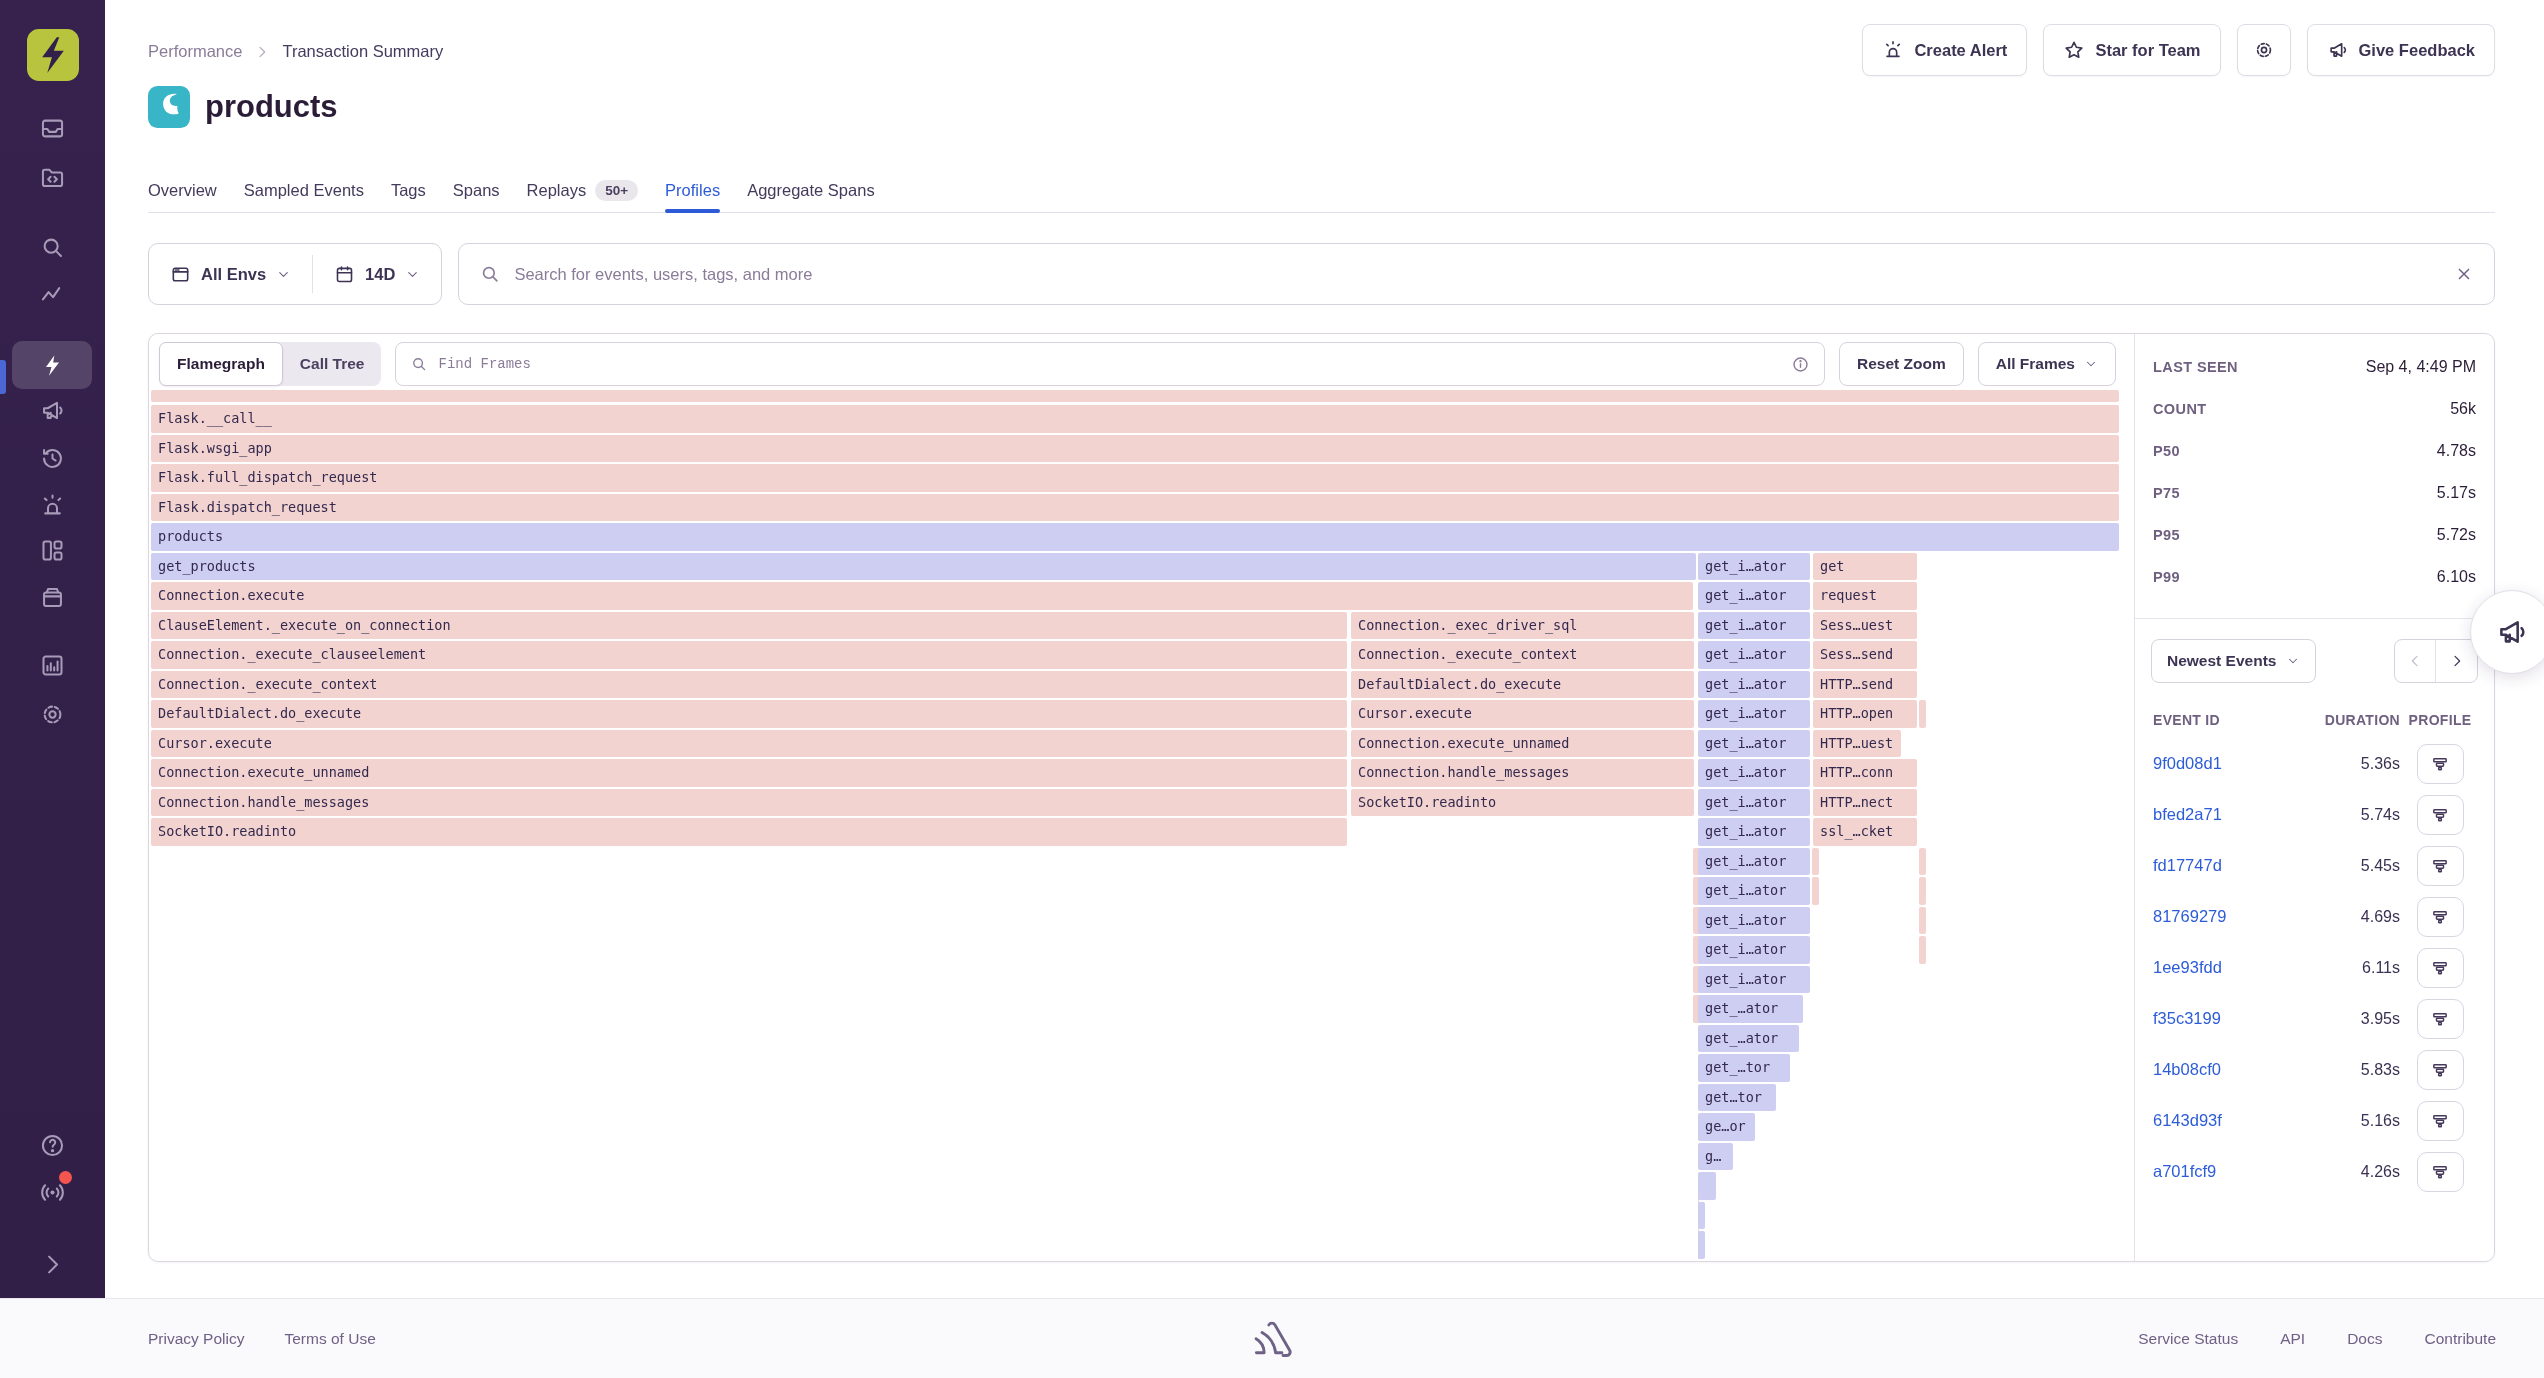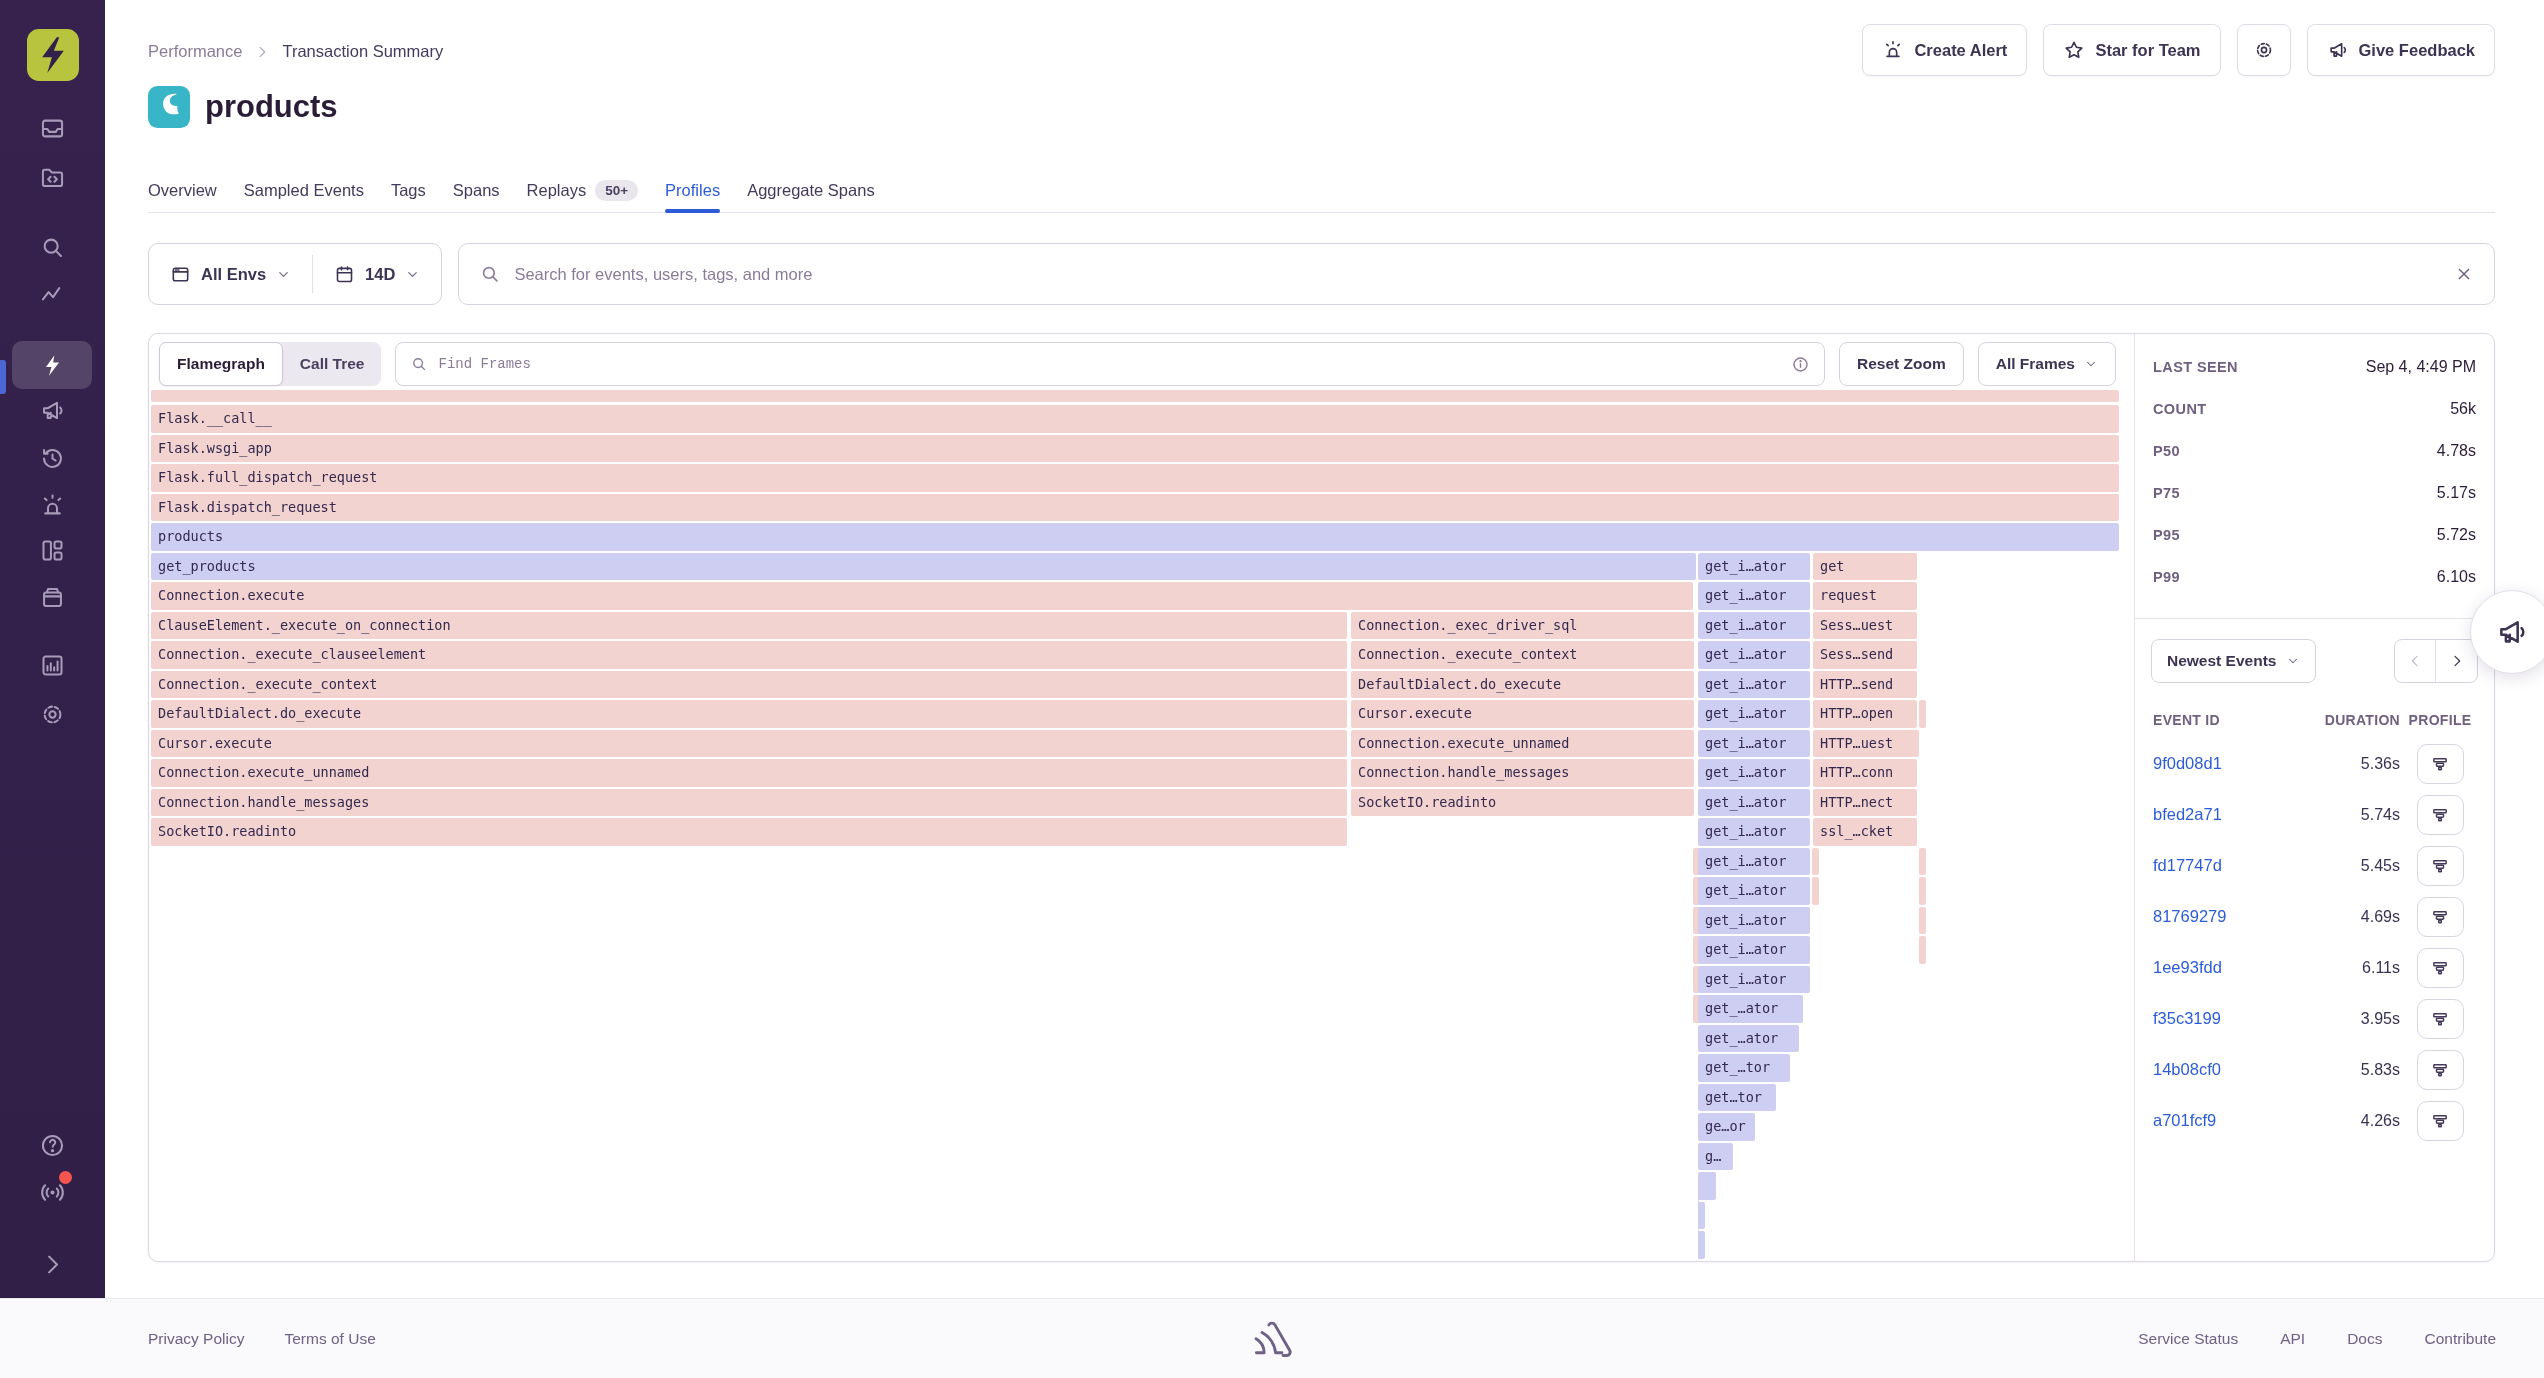--- a/index.html
+++ b/index.html
@@ -399,21 +399,21 @@
           <div class="fblock" style="left: 0px; width: 1196px; background: rgb(242, 211, 208); line-height: 27.5px;">DefaultDialect.do_execute</div>
           <div class="fblock" style="left: 1200px; width: 343px; background: rgb(242, 211, 208); line-height: 27.5px;">Cursor.execute</div>
           <div class="fblock" style="left: 1547px; width: 112px; background: rgb(206, 205, 242); line-height: 27.5px;">get_i…ator</div>
           <div class="fblock" style="left: 1662px; width: 104px; background: rgb(242, 211, 208); line-height: 27.5px;">HTTP…open</div>
           <div class="fblock" style="left: 1768px; width: 4px; background: rgb(242, 211, 208); line-height: 27.5px;"></div>
         </div>
         <div class="flame-row" style="top: 339.5px; height: 27.5px;">
           <div class="fblock" style="left: 0px; width: 1196px; background: rgb(242, 211, 208); line-height: 27.5px;">Cursor.execute</div>
           <div class="fblock" style="left: 1200px; width: 343px; background: rgb(242, 211, 208); line-height: 27.5px;">Connection.execute_unnamed</div>
           <div class="fblock" style="left: 1547px; width: 112px; background: rgb(206, 205, 242); line-height: 27.5px;">get_i…ator</div>
-          <div class="fblock" style="left: 1662px; width: 106px; background: rgb(242, 211, 208); line-height: 27.5px;">HTTP…uest</div>
+          <div class="fblock" style="left: 1662px; width: 88px; background: rgb(242, 211, 208); line-height: 27.5px;">HTTP…uest</div>
         </div>
         <div class="flame-row" style="top: 369px; height: 27.5px;">
           <div class="fblock" style="left: 0px; width: 1196px; background: rgb(242, 211, 208); line-height: 27.5px;">Connection.execute_unnamed</div>
           <div class="fblock" style="left: 1200px; width: 343px; background: rgb(242, 211, 208); line-height: 27.5px;">Connection.handle_messages</div>
           <div class="fblock" style="left: 1547px; width: 112px; background: rgb(206, 205, 242); line-height: 27.5px;">get_i…ator</div>
           <div class="fblock" style="left: 1662px; width: 104px; background: rgb(242, 211, 208); line-height: 27.5px;">HTTP…conn</div>
         </div>
         <div class="flame-row" style="top: 398.5px; height: 27.5px;">
           <div class="fblock" style="left: 0px; width: 1196px; background: rgb(242, 211, 208); line-height: 27.5px;">Connection.handle_messages</div>
           <div class="fblock" style="left: 1200px; width: 343px; background: rgb(242, 211, 208); line-height: 27.5px;">SocketIO.readinto</div>
@@ -607,20 +607,33 @@
                   <rect x="4.6" y="5.8" width="14.8" height="3.6" rx="0.8"></rect>
                   <rect x="7.8" y="11" width="8.4" height="3.6" rx="0.8"></rect>
                   <rect x="10.4" y="16.2" width="3.2" height="2.8" rx="0.8"></rect>
                 </svg>
               </button>
             </span>
           </div>
           <div class="ev-row">
             <span class="ev-id">14b08cf0</span>
             <span class="ev-dur">5.83s</span>
+            <span class="ev-prof">
+              <button class="prof-btn">
+                <svg class="stroke-ic" viewBox="0 0 24 24">
+                  <rect x="4.6" y="5.8" width="14.8" height="3.6" rx="0.8"></rect>
+                  <rect x="7.8" y="11" width="8.4" height="3.6" rx="0.8"></rect>
+                  <rect x="10.4" y="16.2" width="3.2" height="2.8" rx="0.8"></rect>
+                </svg>
+              </button>
+            </span>
+          </div>
+          <div class="ev-row">
+            <span class="ev-id">6143d93f</span>
+            <span class="ev-dur">5.16s</span>
             <span class="ev-prof">
               <button class="prof-btn">
                 <svg class="stroke-ic" viewBox="0 0 24 24">
                   <rect x="4.6" y="5.8" width="14.8" height="3.6" rx="0.8"></rect>
                   <rect x="7.8" y="11" width="8.4" height="3.6" rx="0.8"></rect>
                   <rect x="10.4" y="16.2" width="3.2" height="2.8" rx="0.8"></rect>
                 </svg>
               </button>
             </span>
           </div>

